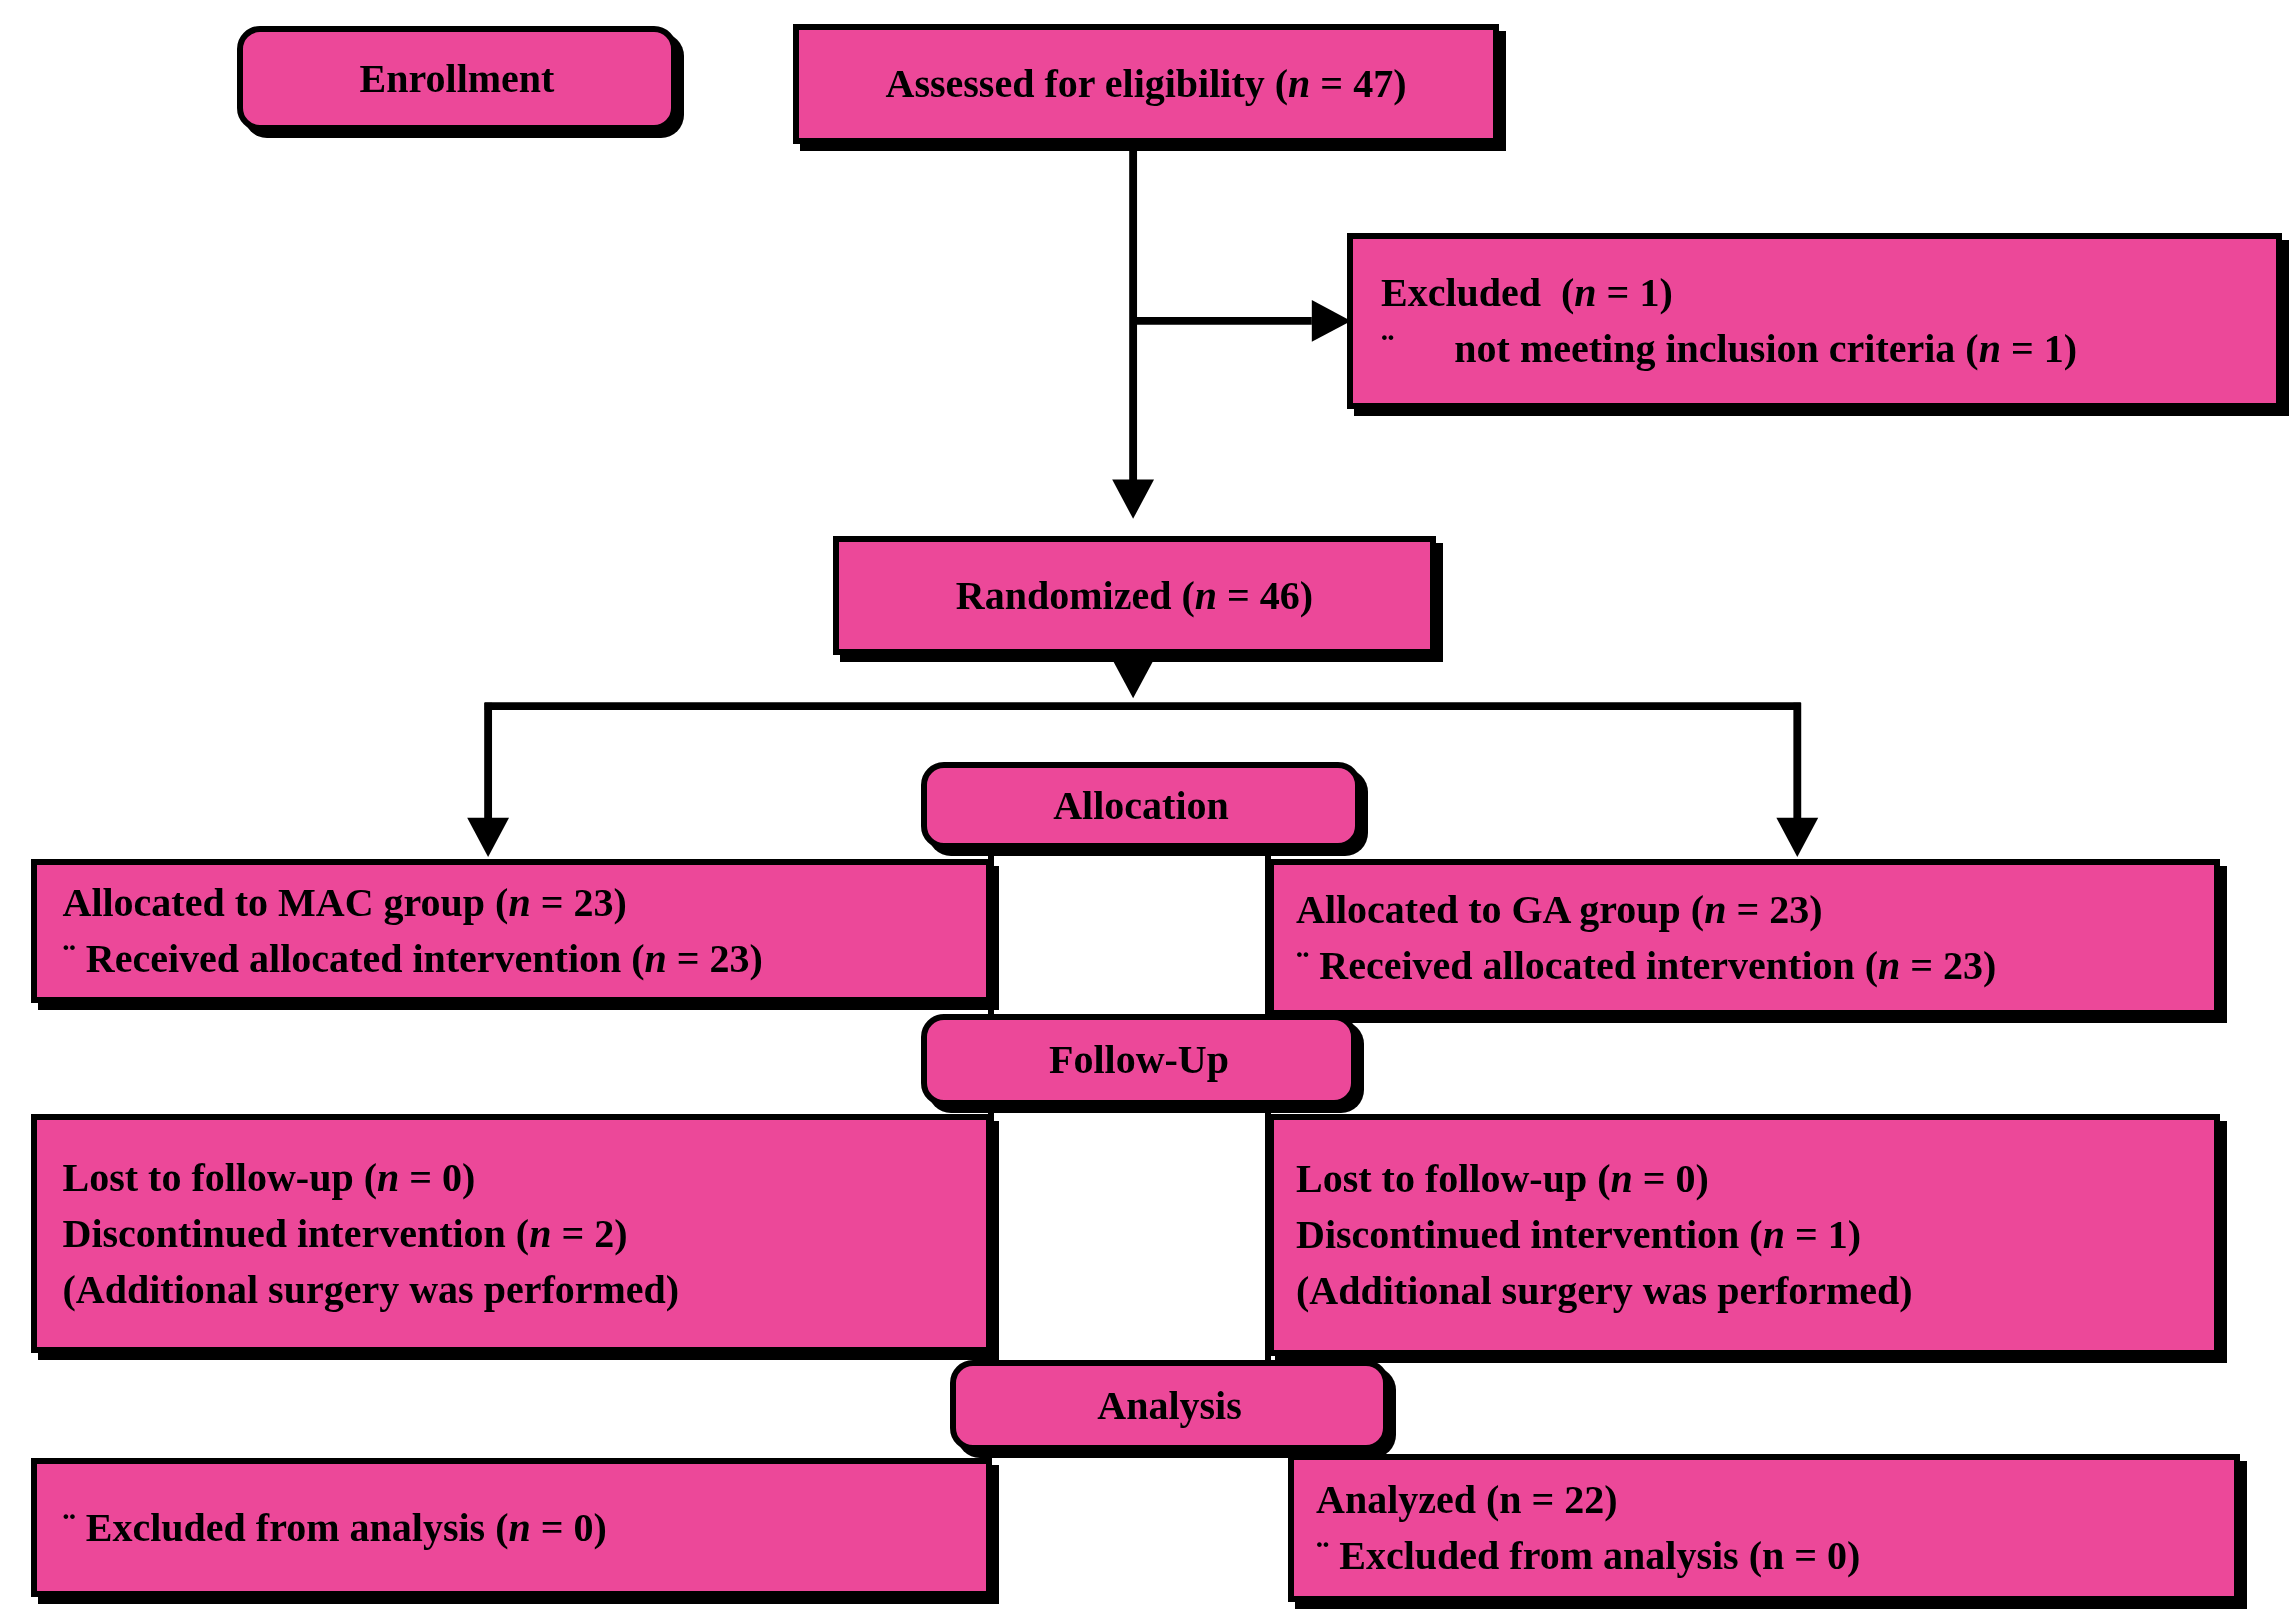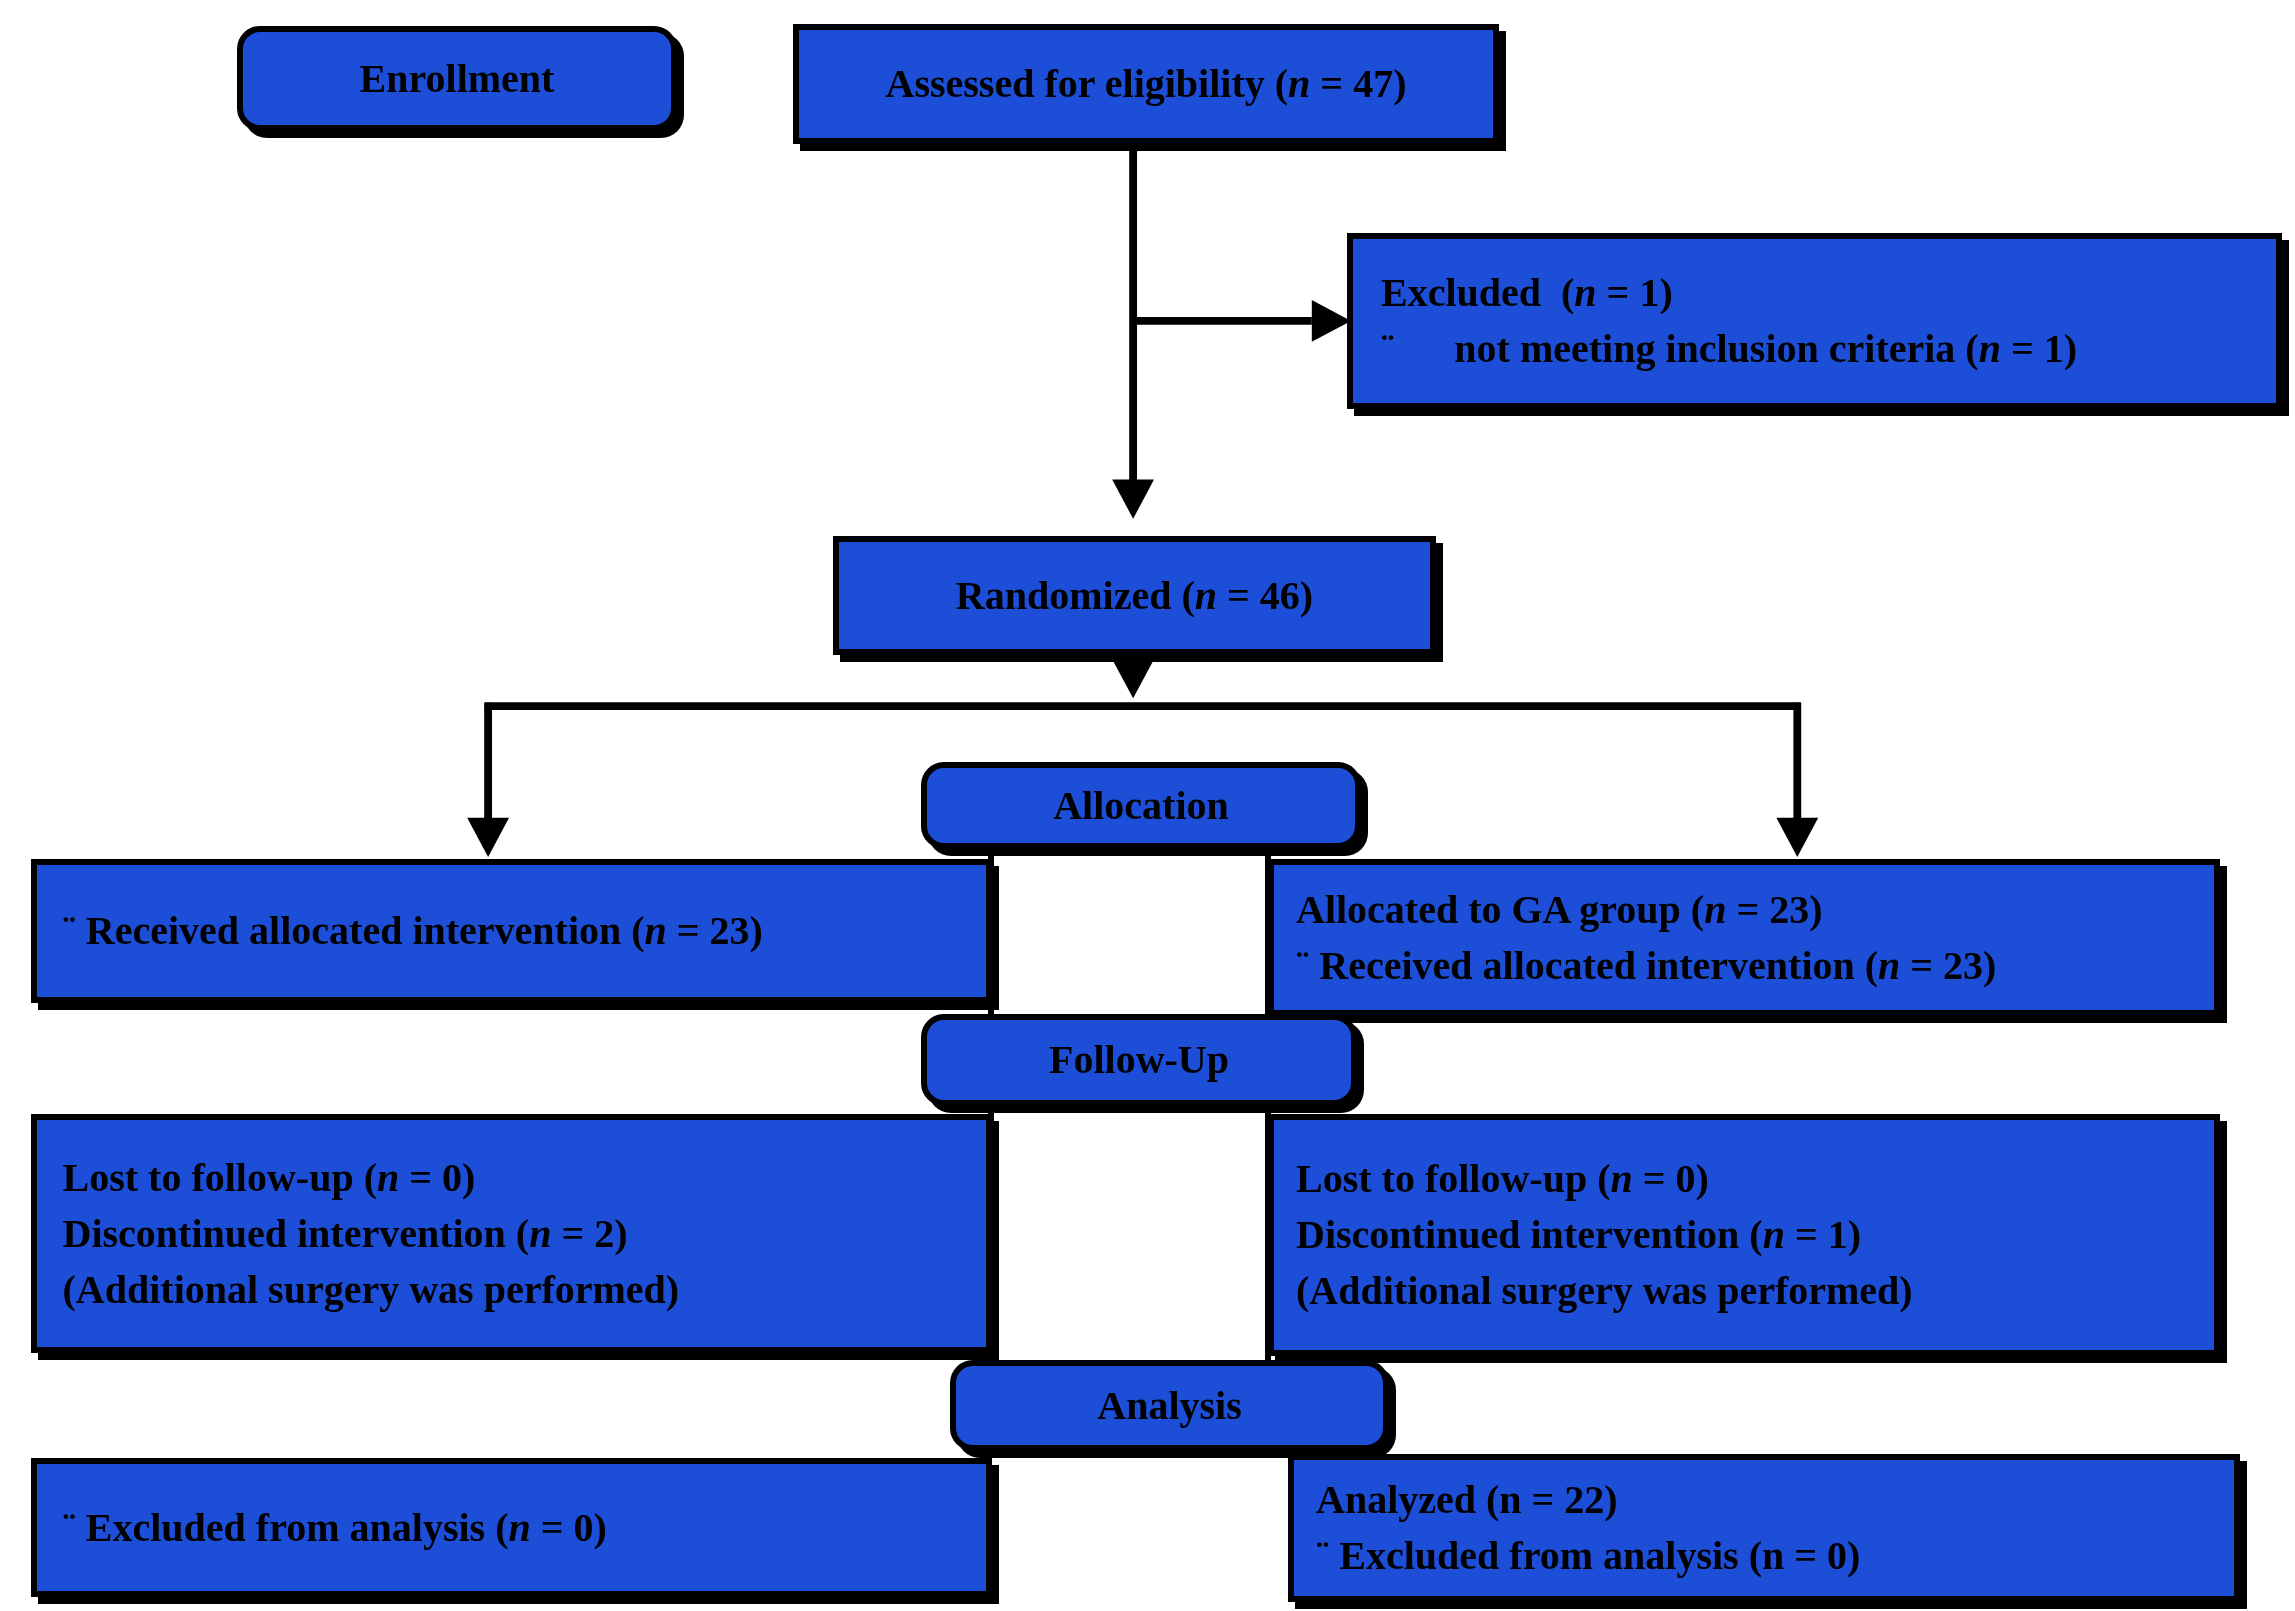--- a/index.html
+++ b/index.html
@@ -23,21 +23,21 @@
     left: 0; top: 0;
     width: 2295px; height: 1612px;
     z-index: 0;
   }
   #connector-svg line { stroke: #000; stroke-width: 9; }
   #connector-svg polygon { fill: #000; stroke: none; }
 
   .box {
     position: absolute;
     box-sizing: border-box;
-    background: #1d4ed8;
+    background: #ec4899;
     border: 6.1px solid #000;
     box-shadow: 7px 7px 0 #000;
     display: flex;
     flex-direction: column;
     justify-content: center;
   }
   .box .line { white-space: pre-wrap; line-height: 1.4; }
   .center { align-items: center; text-align: center; }
   .rounded { border-radius: 23px; z-index: 3; }
   .content { z-index: 2; padding-left: 26px; padding-right: 10.5px; }
@@ -123,20 +123,21 @@
   <div id="randomized-box" class="box center">
     <div class="line">Randomized (<i>n</i> = 46)</div>
   </div>
 
   <div id="allocation-label-box" class="box rounded center">
     <div class="line">Allocation</div>
   </div>
 
   <div id="alloc-mac-box" class="box content">
     <div>
+        <div class="line">Allocated to MAC group (<i>n</i> = 23)</div>
         <div class="line">¨ Received allocated intervention (<i>n</i> = 23)</div>
       </div>
   </div>
 
   <div id="alloc-ga-box" class="box content">
     <div>
         <div class="line">Allocated to GA group (<i>n</i> = 23)</div>
         <div class="line">¨ Received allocated intervention (<i>n</i> = 23)</div>
       </div>
   </div>

